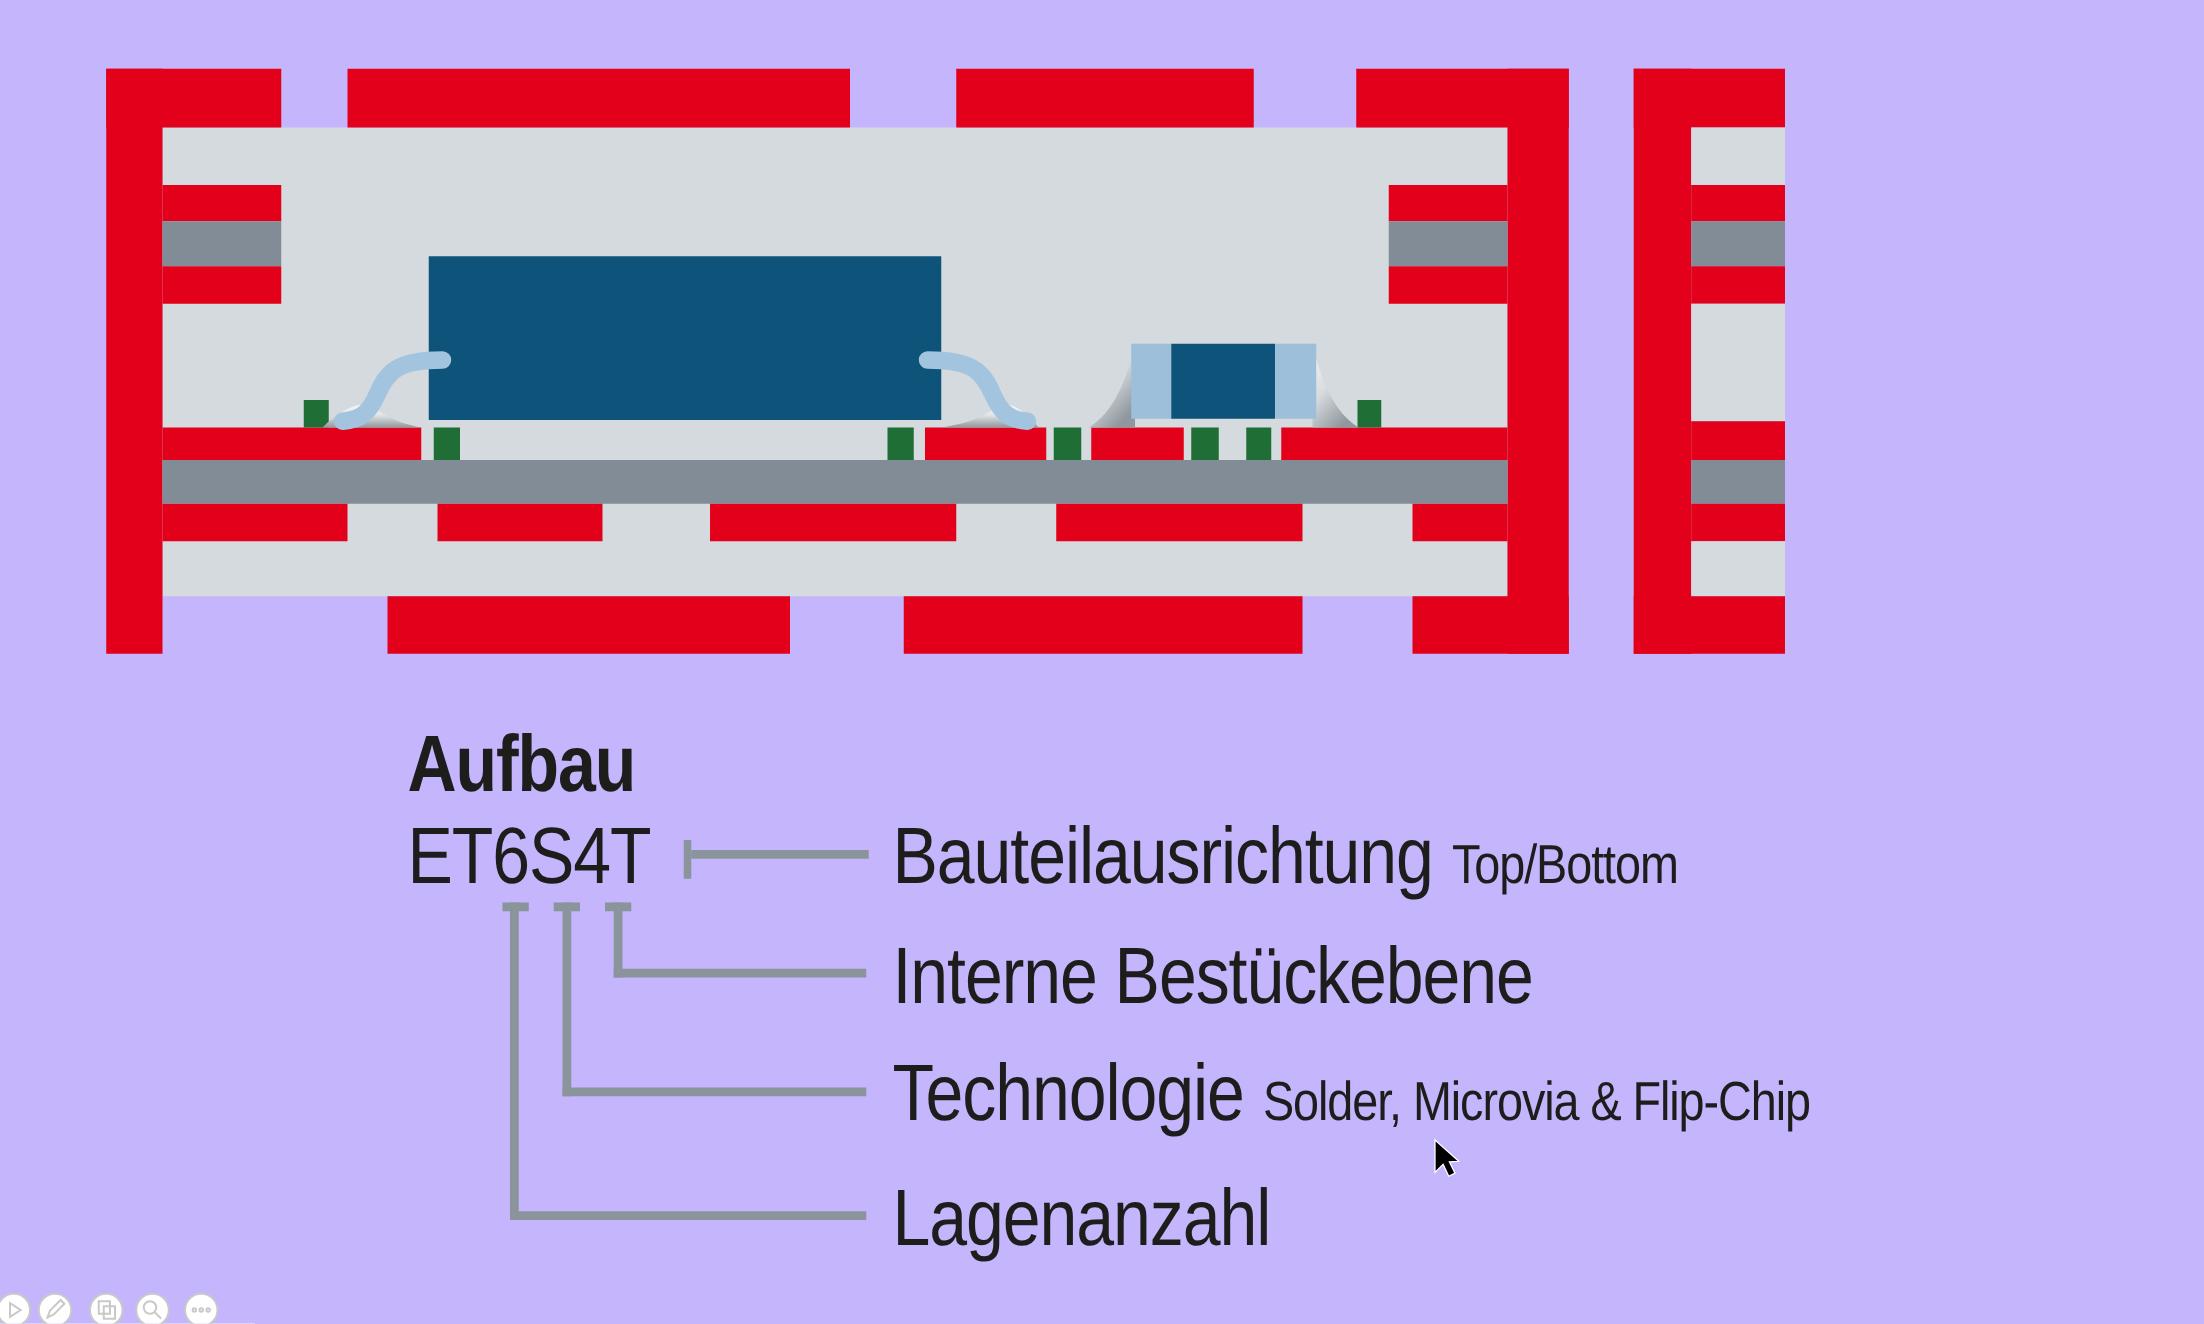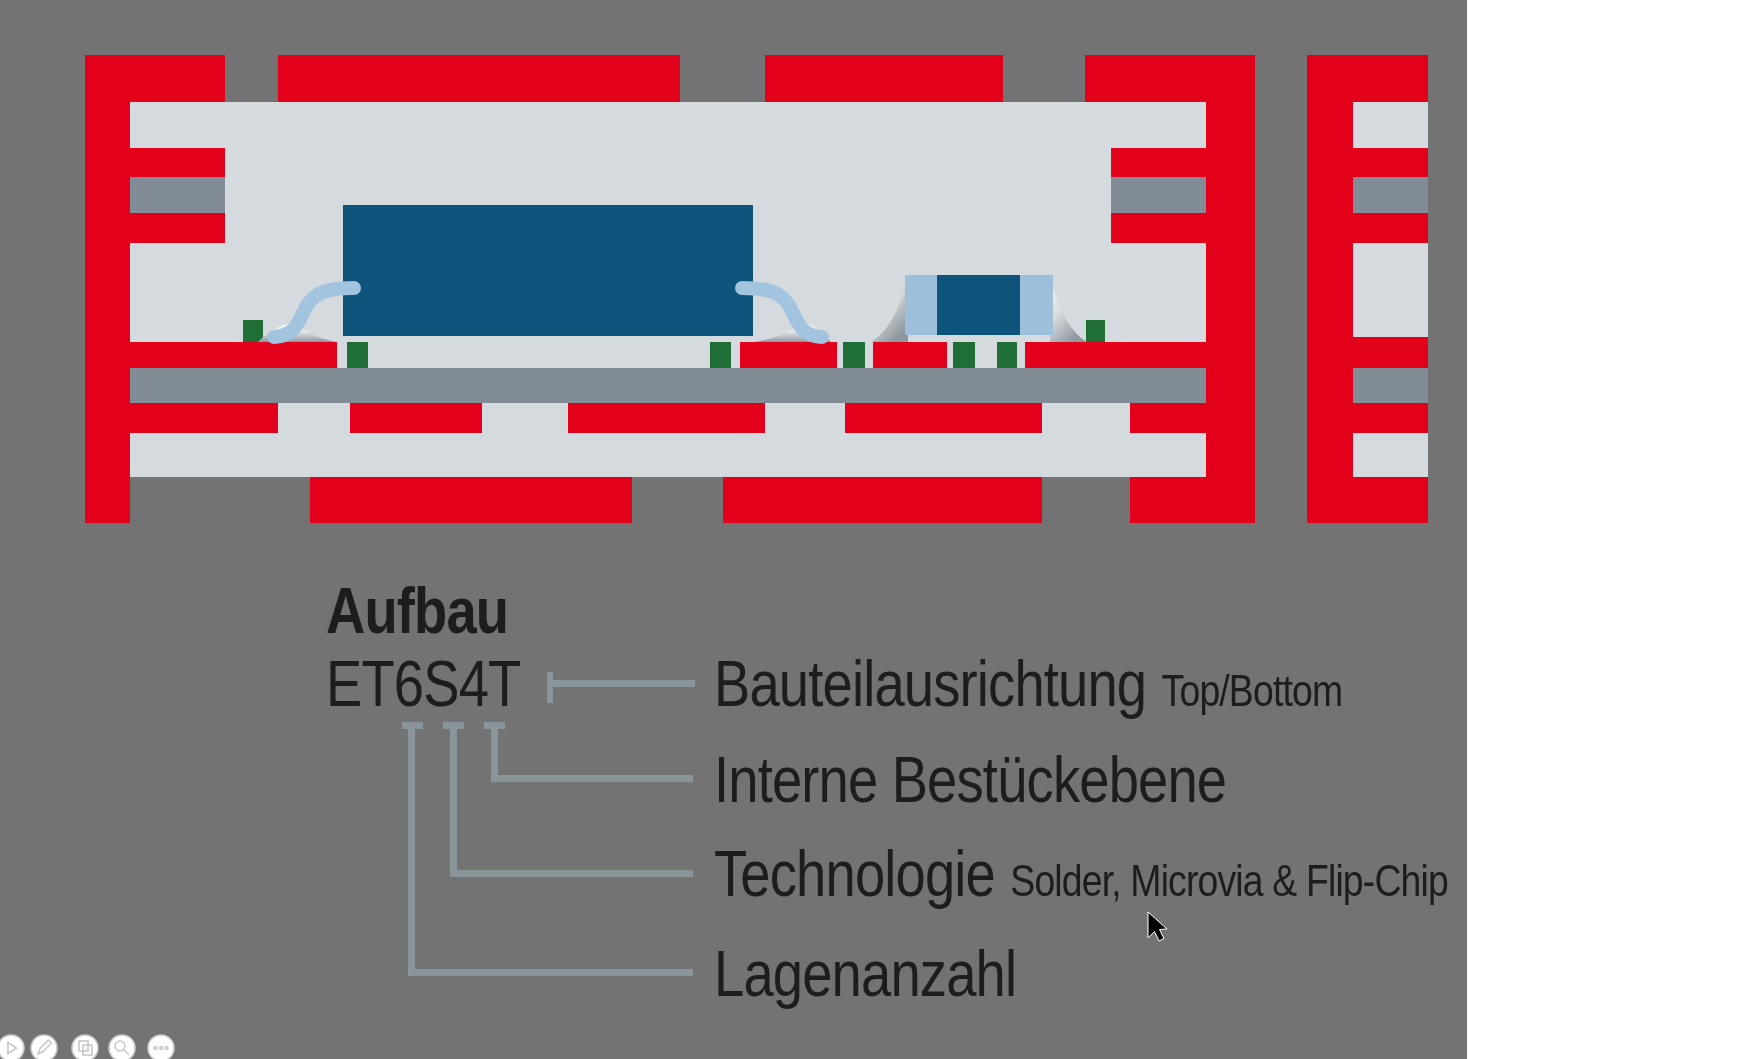--- a/index.html
+++ b/index.html
@@ -1,16 +1,16 @@
 <!DOCTYPE html>
 <html style="--c-red: #e2001a; --c-board: #d5dade; --c-core: #828c96; --c-chip: #0e547a; --c-terminal: #9dbfda; --c-wire: #a3c4de; --c-via: #1e6e35; --c-line: #8a949b; --c-text: #1d1d1b; --c-solder-light: #f6f7f8; --c-solder-dark: #8f989f; --c-icon: #c9c9c9;"><head>
 <meta charset="utf-8">
 <style>
   html,body{margin:0;padding:0;background:#fff;}
-  .stage{position:relative;width:1467px;height:1059px;background:#737373;overflow:hidden;
+  .stage{position:relative;width:1763px;height:1059px;background:#c4b5fd;overflow:hidden;
          font-family:"Liberation Sans", sans-serif;}
   .stage svg{position:absolute;left:0;top:0;}
   
   .fr{fill:var(--c-red);}
   .fl{fill:var(--c-board);}
   .fg{fill:var(--c-core);}
   .fb{fill:var(--c-chip);}
   .ft{fill:var(--c-terminal);}
   .fv{fill:var(--c-via);}
   .fc{fill:var(--c-line);}

